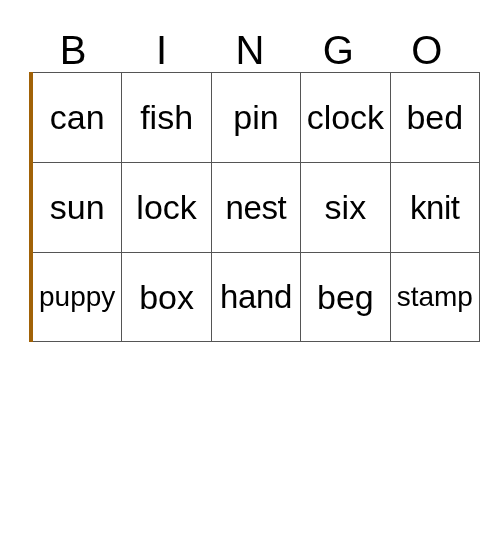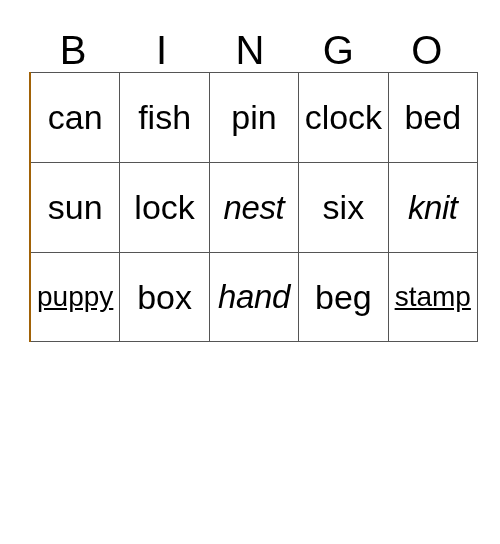--- a/index.html
+++ b/index.html
@@ -41,21 +41,21 @@
     color: #000000;
     user-select: none;
   }
 
   
   #grid {
     width: 442px;
     border-collapse: collapse;
     table-layout: fixed;
     border-top: 1px solid #555555;
-    border-left: 2px solid #a16207;
+    border-left: 4px solid #a16207;
   }
   #grid td {
     width: 88.4px;
     height: 88.8px;
     padding: 0;
     margin: 0;
     border-right: 1px solid #555555;
     border-bottom: 1px solid #555555;
     text-align: center;
     vertical-align: middle;
@@ -67,27 +67,25 @@
     font-size: 34px;
     line-height: 38px;
     white-space: nowrap;
     color: #000000;
     user-select: none;
   }
   
   .cell-text.shrink {
     font-size: 28px;
     line-height: 32px;
-    text-decoration: underline;
   }
   .cell-text.fit {
     font-size: 33px;
     line-height: 37px;
     letter-spacing: -0.4px;
-    font-style: italic;
   }
 </style>
 </head>
 <body>
 
 <div id="card">
 
   <div id="header-row">
     <div class="header-letter">B</div>
     <div class="header-letter">I</div>

